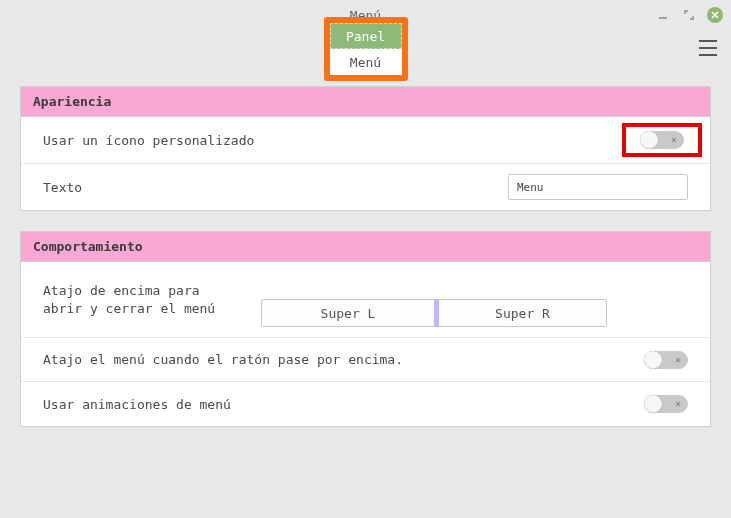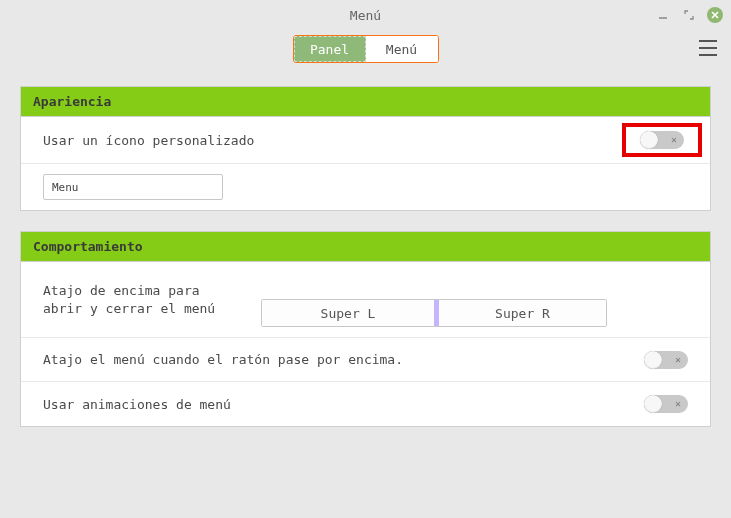--- a/index.html
+++ b/index.html
@@ -59,24 +59,25 @@
   .tabrow {
     height: 38px;
     display: flex;
     align-items: center;
     justify-content: center;
     position: relative;
     background: #e8e8e8;
   }
   .tab-group {
     display: flex;
-    border: 1px solid #f97316;
+    border: 6px solid #f97316;
     border-radius: 3px;
     overflow: hidden;
     background: #fff;
+    flex-direction: column;
   }
   .tab {
     width: 72px;
     height: 26px;
     display: flex;
     align-items: center;
     justify-content: center;
     font-size: 13px;
     color: #555;
     cursor: pointer;
@@ -109,21 +110,21 @@
   .content {
     padding: 18px 20px 0 20px;
   }
 
   .panel {
     border: 1px solid #cfcfcf;
     background: #fff;
     margin-bottom: 20px;
   }
   .panel-header {
-    background: #84cc16;
+    background: #f9a8d4;
     border-bottom: 1px solid #cfcfcf;
     padding: 7px 12px;
     font-weight: bold;
     color: #3a3a3a;
   }
   .row {
     display: flex;
     align-items: center;
     padding: 10px 22px;
     border-bottom: 1px solid #e8e8e8;
@@ -264,20 +265,21 @@
         <div class="highlight">
           <div class="switch off">
             <div class="knob"></div>
             <div class="x">✕</div>
           </div>
         </div>
       </div>
     </div>
 
     <div class="row">
+      <div class="label">Texto</div>
       <div class="control">
         <input class="text-input" type="text" value="Menu" style="">
       </div>
     </div>
   </div>
 
   <div class="panel">
     <div class="panel-header">Comportamiento</div>
 
     <div class="row">

